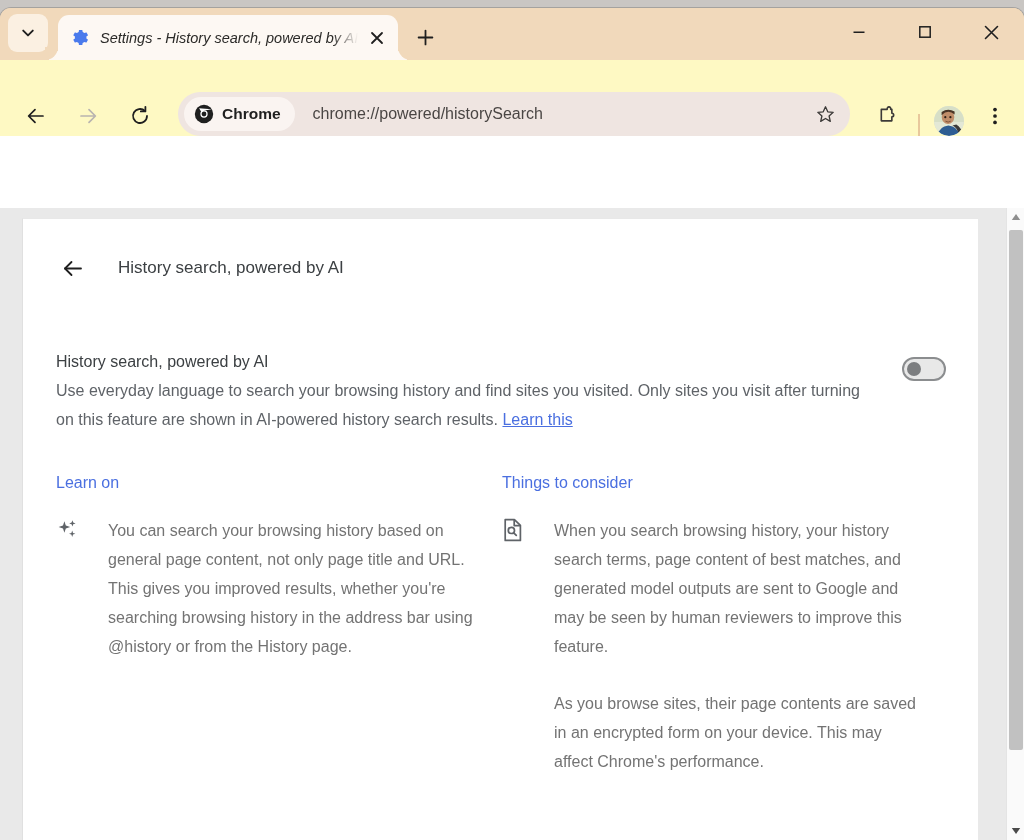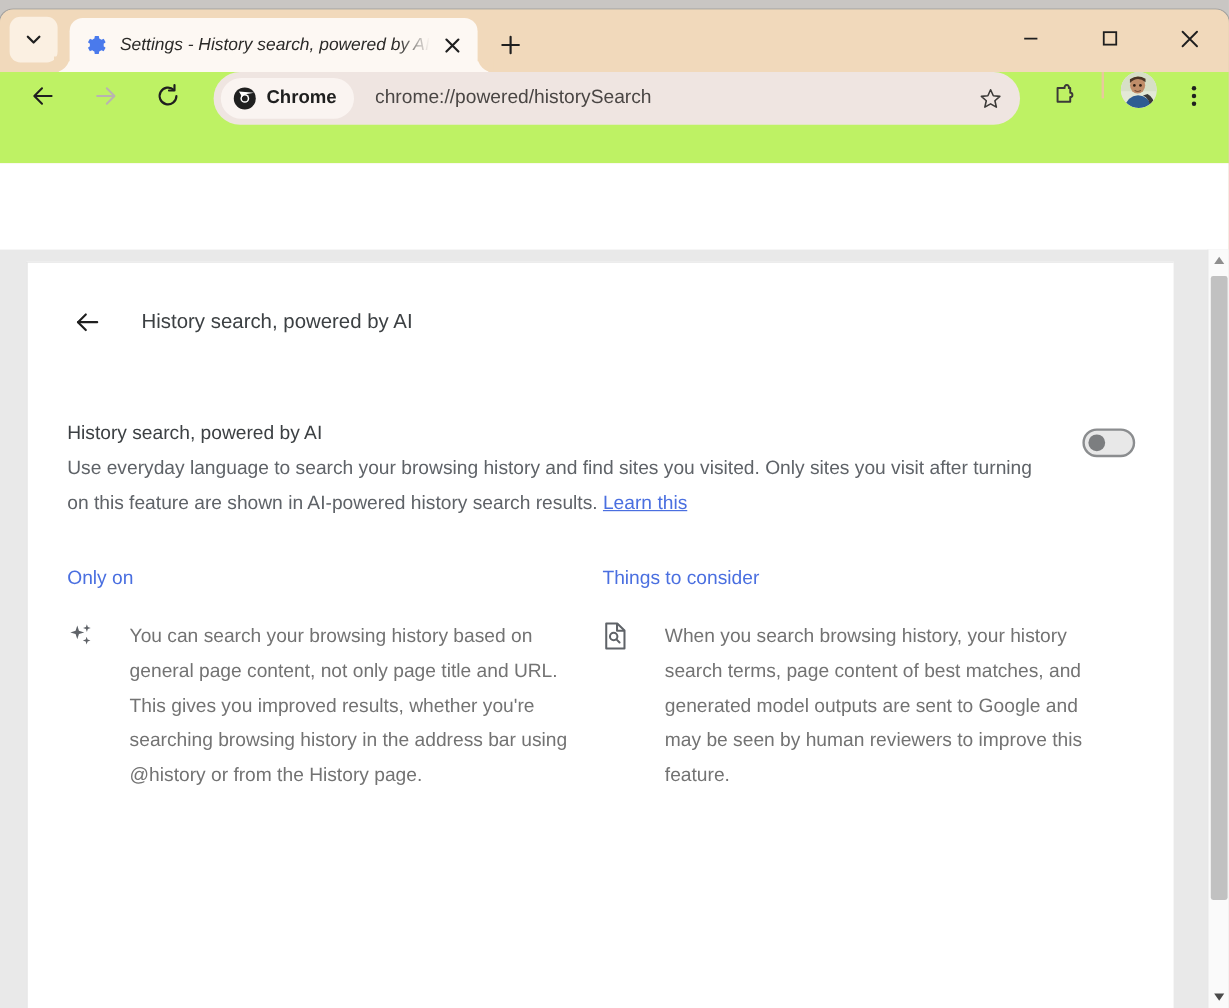--- a/index.html
+++ b/index.html
@@ -95,23 +95,23 @@
     cursor: pointer;
   }
   #wc-min { right: 132px; }
   #wc-max { right: 66px; }
   #wc-close { right: 0; }
 
   
   #toolbar {
     position: relative;
     height: 76px;
-    background: #bef264;
+    background: #fef9c3;
     display: flex;
-    align-items: flex-start;
+    align-items: flex-end;
     padding: 0 10px;
   }
   .navbtn {
     width: 40px; height: 40px; margin: 0 6px;
     display: flex; align-items: center; justify-content: center;
     border-radius: 50%; cursor: pointer; flex: 0 0 auto;
   }
   #omnibox {
     flex: 1 1 auto;
     height: 44px;
@@ -452,21 +452,21 @@
             <div id="feature-desc"><span>Use everyday language to search your browsing history and find sites you visited. Only sites you visit after turning on this feature are shown in AI-powered history search results. </span><a id="learn-more">Learn this</a></div>
           </div>
           <div id="toggle">
             <div class="knob"></div>
           </div>
         </div>
 
         <div id="columns">
 
           <div class="col">
-            <div class="col-title">Only on</div>
+            <div class="col-title">Learn on</div>
             <div class="item">
               <span class="item-icon">
                 <svg width="24" height="24" viewBox="0 0 24 24">
                   <path d="M8.4 3.2 L9.8 7.6 L14.2 9 L9.8 10.4 L8.4 14.8 L7 10.4 L2.6 9 L7 7.6 Z" fill="#5f6368"></path>
                   <path d="M16.4 2.2 L17.2 4.6 L19.6 5.4 L17.2 6.2 L16.4 8.6 L15.6 6.2 L13.2 5.4 L15.6 4.6 Z" fill="#5f6368"></path>
                   <path d="M16.2 12.6 L17 15 L19.4 15.8 L17 16.6 L16.2 19 L15.4 16.6 L13 15.8 L15.4 15 Z" fill="#5f6368"></path>
                 </svg>
               </span>
               <span class="item-text">You can search your browsing history based on general page content, not only page title and URL. This gives you improved results, whether you're searching browsing history in the address bar using @history or from the History page.</span>
             </div>
@@ -486,20 +486,21 @@
               </span>
               <span class="item-text">When you search browsing history, your history search terms, page content of best matches, and generated model outputs are sent to Google and may be seen by human reviewers to improve this feature.</span>
             </div>
 
             <div class="item">
               <span class="item-icon spacer">
                 <svg width="22" height="24" viewBox="0 0 22 24">
                     <rect width="22" height="24" fill="none"></rect>
                   </svg>
               </span>
+              <span class="item-text">As you browse sites, their page contents are saved in an encrypted form on your device. This may affect Chrome's performance.</span>
             </div>
           </div>
 
         </div>
       </div>
 
       <div id="scrollbar">
         <div class="sb-arrow" id="sb-up">
           <svg width="10" height="8" viewBox="0 0 10 8">
             <path d="M5 1 L9.2 7 H0.8 Z" fill="#8e8e8e"></path>

